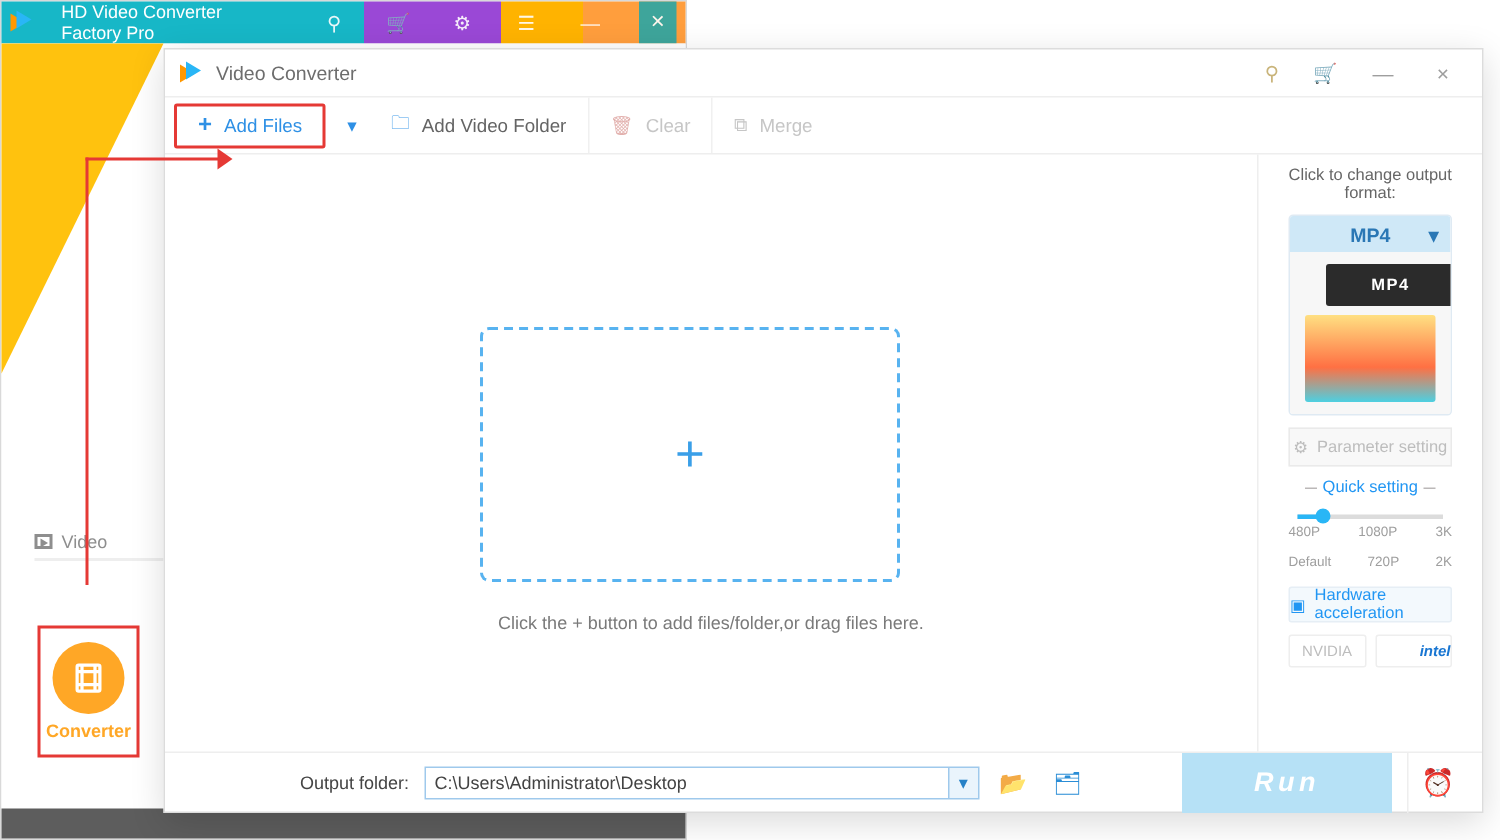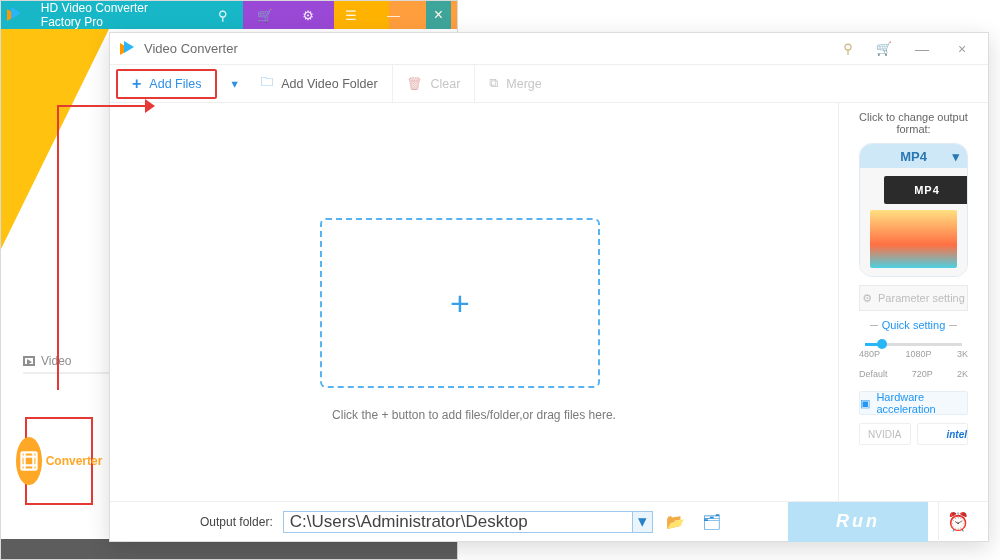--- a/index.html
+++ b/index.html
@@ -25,21 +25,21 @@
     border-top: 220px solid #ffc20e;
     border-right: 108px solid transparent;
   }
 
   .video-tag { position:absolute; left:22px; top:325px; display:flex; align-items:center; gap:6px; color:#8e8e8e; font-size:12px; border-bottom:2px solid #eee; width:90px; padding-bottom:4px;}
   .video-tag .sq { width:12px; height:10px; border:2px solid #8e8e8e; position:relative; }
   .video-tag .sq::after{ content:""; position:absolute; left:2px; top:1px; border-left:5px solid #8e8e8e; border-top:3px solid transparent; border-bottom:3px solid transparent;}
 
   .converter-btn {
     position:absolute; left:24px; top:388px; width:68px; height:88px;
-    border:2px solid #e53935; display:flex; flex-direction:row; align-items:center; justify-content:center; gap:4px;
+    border:2px solid #e53935; display:flex; flex-direction:column; align-items:center; justify-content:center; gap:4px;
   }
   .converter-btn .circle { width:48px; height:48px; border-radius:50%; background:#ffa726; display:flex; align-items:center; justify-content:center; }
   .converter-btn .circle svg { width:26px; height:26px; }
   .converter-btn .lbl { color:#ffa726; font-weight:600; font-size:12px; }
 
   .bottom-strip { position:absolute; left:0; bottom:0; width:100%; height:20px; background:#5d5d5d; }
 
   
   .child-window {
     position:absolute; left:109px; top:32px; width:880px; height:510px;
@@ -76,21 +76,21 @@
   }
   .drop-box .big-plus{ font-size:34px; color:#3a9fe8; font-weight:200; }
   .drop-hint { position:absolute; left:0; right:0; top:305px; text-align:center; color:#7a7a7a; font-size:12px; }
 
   
   .side {
     width:150px; border-left:1px solid #eee; padding:8px 20px 0; font-size:11px;
     display:flex; flex-direction:column; gap:8px; color:#555;
   }
   .side .hint { text-align:center; font-size:11px; color:#666; }
-  .format-card { border:1px solid #dfeaf3; border-radius:13px; overflow:hidden; cursor:pointer; }
+  .format-card { border:1px solid #dfeaf3; border-radius:3px; overflow:hidden; cursor:pointer; }
   .format-head { background:#cfe8f7; height:24px; display:flex; align-items:center; justify-content:center; gap:6px; color:#2a77b5; font-weight:600; font-size:13px; position:relative;}
   .format-head .dd { position:absolute; right:8px; color:#2a77b5; }
   .format-thumb { height:108px; background:#f7f7f7; display:flex; align-items:center; justify-content:center; position:relative; }
   .mp4-badge { position:absolute; top:8px; left:24px; width:86px; height:28px; background:#2b2b2b; color:#fff; font-weight:700; display:flex; align-items:center; justify-content:center; border-radius:2px; letter-spacing:1px;}
   .photo-band{ position:absolute; bottom:8px; left:10px; right:10px; height:58px; background:linear-gradient(180deg,#ffe082,#ff7043 60%,#4dd0e1); border-radius:2px;}
 
   .param-btn { height:26px; border:1px solid #eaeaea; background:#f8f8f8; color:#bdbdbd; display:flex; align-items:center; justify-content:center; gap:6px; font-size:11px;}
   .quick-title{ text-align:center; color:#2196f3; font-size:11px; display:flex; align-items:center; justify-content:center; gap:4px;}
   .quick-title::before,.quick-title::after{content:""; width:8px; border-top:1px solid #bbb8b8;}
   .slider{ position:relative; height:22px; }
@@ -100,21 +100,21 @@
   .slider .ticks{ position:absolute; left:0; right:0; top:10px; display:flex; justify-content:space-between; font-size:9px; color:#9e9e9e;}
   .hw-btn{ height:24px; border:1px solid #e6eef5; background:#f3f9fd; color:#2196f3; display:flex; align-items:center; justify-content:center; gap:6px; font-size:11px; border-radius:2px;}
   .vendor-row{ display:flex; gap:6px;}
   .vendor{ flex:1; height:22px; border:1px solid #eee; display:flex; align-items:center; justify-content:center; font-size:10px; border-radius:2px;}
   .vendor.nv{ color:#bdbdbd;}
   .vendor.intel{ color:#1976d2; font-weight:700; font-style:italic;justify-content:flex-end;}
 
   
   .outbar{ height:40px; border-top:1px solid #eee; display:flex; align-items:center; padding:0 10px; gap:10px; font-size:12px;}
   .outbar .lbl{ color:#444; margin-left:80px;}
-  .outbar .path-box{ flex:0 0 370px; height:22px; border:1px solid #9fc9ec; display:flex; align-items:center; padding:0 6px; color:#434343; font-size:17px; position:relative; background:#fff;}
+  .outbar .path-box{ flex:0 0 370px; height:22px; border:1px solid #9fc9ec; display:flex; align-items:center; padding:0 6px; color:#434343; font-size:12px; position:relative; background:#fff;}
   .outbar .path-box .dd{ position:absolute; right:0; top:0; bottom:0; width:20px; background:#eaf4fc; color:#2681c7; display:flex; align-items:center; justify-content:center; border-left:1px solid #9fc9ec;}
   .outbar .ico-btn{ width:26px; height:22px; display:flex; align-items:center; justify-content:center; color:#2a8dd6; font-size:15px;}
   .outbar .spacer{flex:1;}
   .run-btn{ width:140px; height:40px; background:#b6e1f6; color:#fff; font-size:18px; font-weight:700; letter-spacing:3px; display:flex; align-items:center; justify-content:center; font-style:italic;}
   .alarm{ width:40px; height:40px; display:flex; align-items:center; justify-content:center; color:#f0a64e; font-size:18px; border-left:1px solid #eee;}
 
   
   .annot-line{ position:absolute; background:#e53935; }
   .annot-head{ position:absolute; width:0; height:0; }
 

